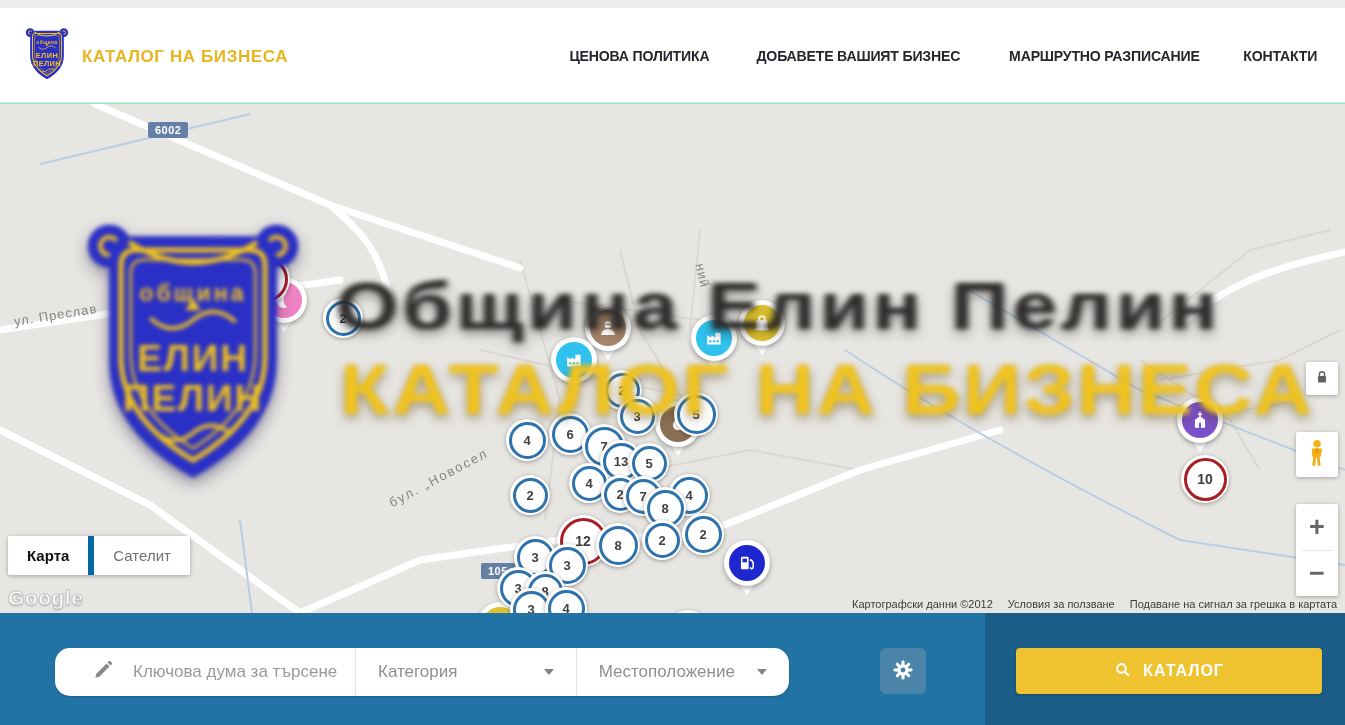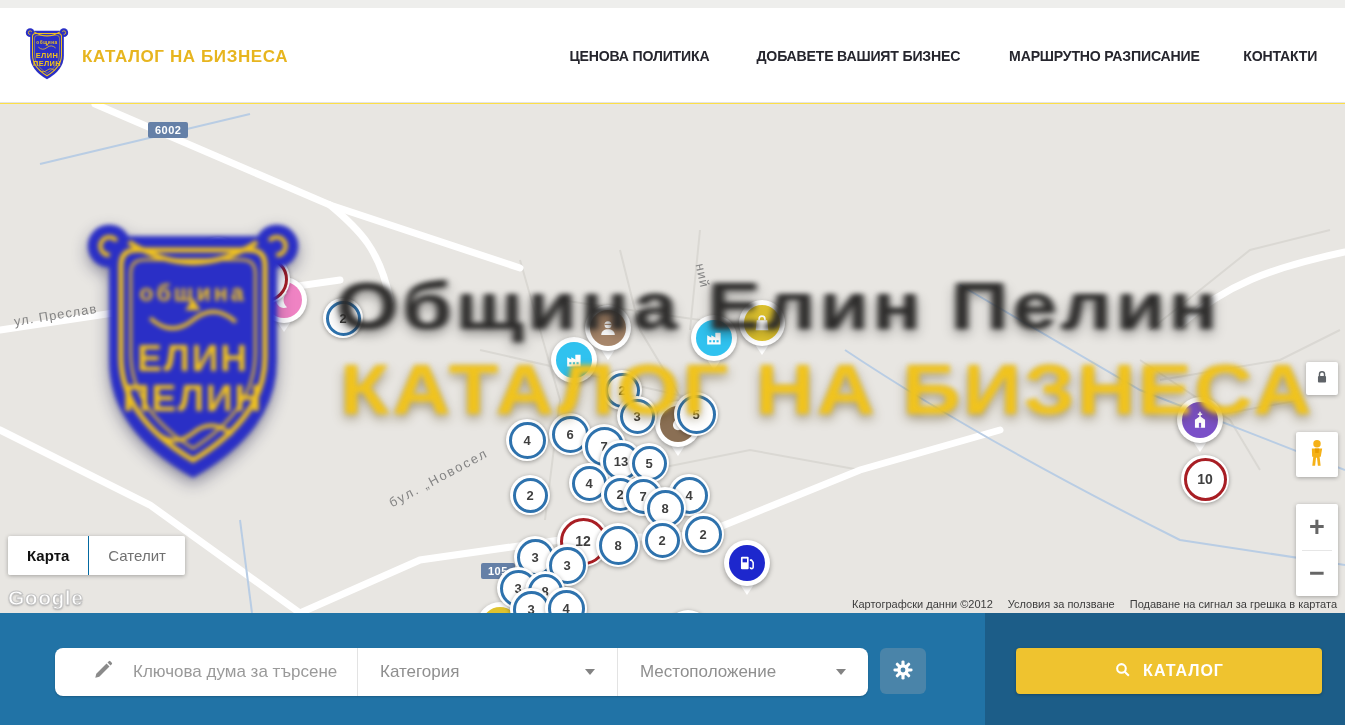--- a/index.html
+++ b/index.html
@@ -1,17 +1,17 @@
 <!DOCTYPE html>
 <html><head>
 <meta charset="utf-8">
 <style>
   html,body{margin:0;padding:0;}
   body{width:1345px;height:725px;overflow:hidden;font-family:"Liberation Sans",sans-serif;background:#fff;}
-  .page{position:relative;width:1345px;height:725px;background:#fde047;}
+  .page{position:relative;width:1345px;height:725px;background:#86efac;}
 
   
   .site-header{position:absolute;top:0;left:0;width:1345px;height:103px;background:#fff;border-bottom:1px solid #e4e4e4;box-sizing:border-box;}
   .top-strip{height:8px;background:#eeeeec;}
   .header-inner{display:flex;align-items:center;height:94px;padding:0 25px;}
   .brand{display:flex;align-items:center;gap:13px;cursor:pointer;}
   .brand-logo svg{display:block;}
   .brand-title{font-size:20px;font-weight:bold;color:#3b3b3b;letter-spacing:.2px;}
   .brand-sub{font-size:17px;font-weight:bold;color:#e7b51f;letter-spacing:.6px;margin-top:3px;}
   .main-nav{margin-left:auto;display:flex;gap:36px;}
@@ -32,39 +32,39 @@
   .pin-core{position:absolute;left:5px;top:5px;width:36px;height:36px;border-radius:50%;display:flex;align-items:center;justify-content:center;}
   .pin-core svg{width:22px;height:22px;}
 
   .watermark-shield{position:absolute;left:84px;top:108px;width:218px;height:294px;filter:blur(2.2px) drop-shadow(0 6px 8px rgba(10,10,60,.45));pointer-events:none;}
   .wm-line1{position:absolute;left:336px;top:164px;font-size:66px;font-weight:bold;color:#2d2c2b;white-space:nowrap;letter-spacing:3px;transform:scaleX(1.22);transform-origin:left center;filter:blur(2.6px) drop-shadow(0 5px 5px rgba(0,0,0,.4));pointer-events:none;}
   .wm-line2{position:absolute;left:340px;top:246px;font-size:70px;font-weight:bold;color:#f0c31d;white-space:nowrap;letter-spacing:2px;transform:scaleX(1.16);transform-origin:left center;filter:blur(2.4px) drop-shadow(0 5px 5px rgba(70,50,0,.45));pointer-events:none;}
 
   .map-toggle{position:absolute;left:8px;top:432px;display:flex;box-shadow:0 1px 4px rgba(0,0,0,.3);border-radius:2px;overflow:hidden;}
   .toggle-btn{background:#fff;height:39px;line-height:39px;padding:0 19px;font-size:15px;cursor:pointer;}
   .toggle-map{font-weight:bold;color:#111;}
-  .toggle-sat{color:#717171;border-left:1px solid #0369a1;}
+  .toggle-sat{color:#717171;border-left:6px solid #0369a1;}
 
   .google-logo{position:absolute;left:8px;top:482px;font-size:21px;font-weight:bold;color:#fff;letter-spacing:.5px;-webkit-text-stroke:1px #c4c4c4;text-shadow:0 1px 2px rgba(120,120,120,.6);cursor:pointer;}
 
   .attribution{position:absolute;right:8px;top:494px;display:flex;gap:15px;font-size:11px;color:#3c3c3c;align-items:center;}
   .attribution span{white-space:nowrap;}
   .attr-link{cursor:pointer;}
 
   .ctrl-box{position:absolute;background:#fff;box-shadow:0 1px 4px rgba(0,0,0,.3);border-radius:2px;display:flex;align-items:center;justify-content:center;}
   .lock-btn{left:1306px;top:258px;width:32px;height:33px;cursor:pointer;}
   .pegman-btn{left:1296px;top:328px;width:42px;height:45px;cursor:pointer;}
   .zoom-ctrl{left:1296px;top:400px;width:42px;height:92px;flex-direction:column;padding:0;}
   .zoom-btn{width:42px;height:45px;display:flex;align-items:center;justify-content:center;font-size:27px;color:#666;cursor:pointer;font-weight:bold;}
   .zoom-divider{width:30px;height:1px;background:#e6e6e6;}
 
   
   .search-bar{position:absolute;top:613px;left:0;width:1345px;height:112px;background:#2173a6;}
   .search-right{position:absolute;right:0;top:0;width:360px;height:112px;background:#1c5d88;}
-  .search-fields{position:absolute;left:55px;top:35px;width:813px;height:48px;background:#fff;border-radius:8px;display:flex;align-items:stretch;box-shadow:0 1px 2px rgba(0,0,0,.2);}
+  .search-fields{position:absolute;left:55px;top:35px;width:734px;height:48px;background:#fff;border-radius:15px;display:flex;align-items:stretch;box-shadow:0 1px 2px rgba(0,0,0,.2);}
   .field{display:flex;align-items:center;box-sizing:border-box;}
   .field-keyword{width:302px;padding-left:37px;gap:17px;}
   .field-keyword input{border:none;outline:none;font-size:17px;color:#444;width:220px;font-family:"Liberation Sans",sans-serif;background:transparent;}
   .field-keyword input::placeholder{color:#9a9a9a;}
   .field-select{justify-content:space-between;padding:0 22px;font-size:17px;color:#8f8f8f;cursor:pointer;border-left:1px solid #e3e3e3;}
   .field-category{width:260px;}
   .field-location{width:251px;}
   .caret{width:0;height:0;border-left:5px solid transparent;border-right:5px solid transparent;border-top:6px solid #838383;}
   .gear-btn{position:absolute;left:880px;top:35px;width:46px;height:46px;background:#4a84a9;border:none;border-radius:6px;display:flex;align-items:center;justify-content:center;cursor:pointer;}
   .gear-btn svg{width:24px;height:24px;}

